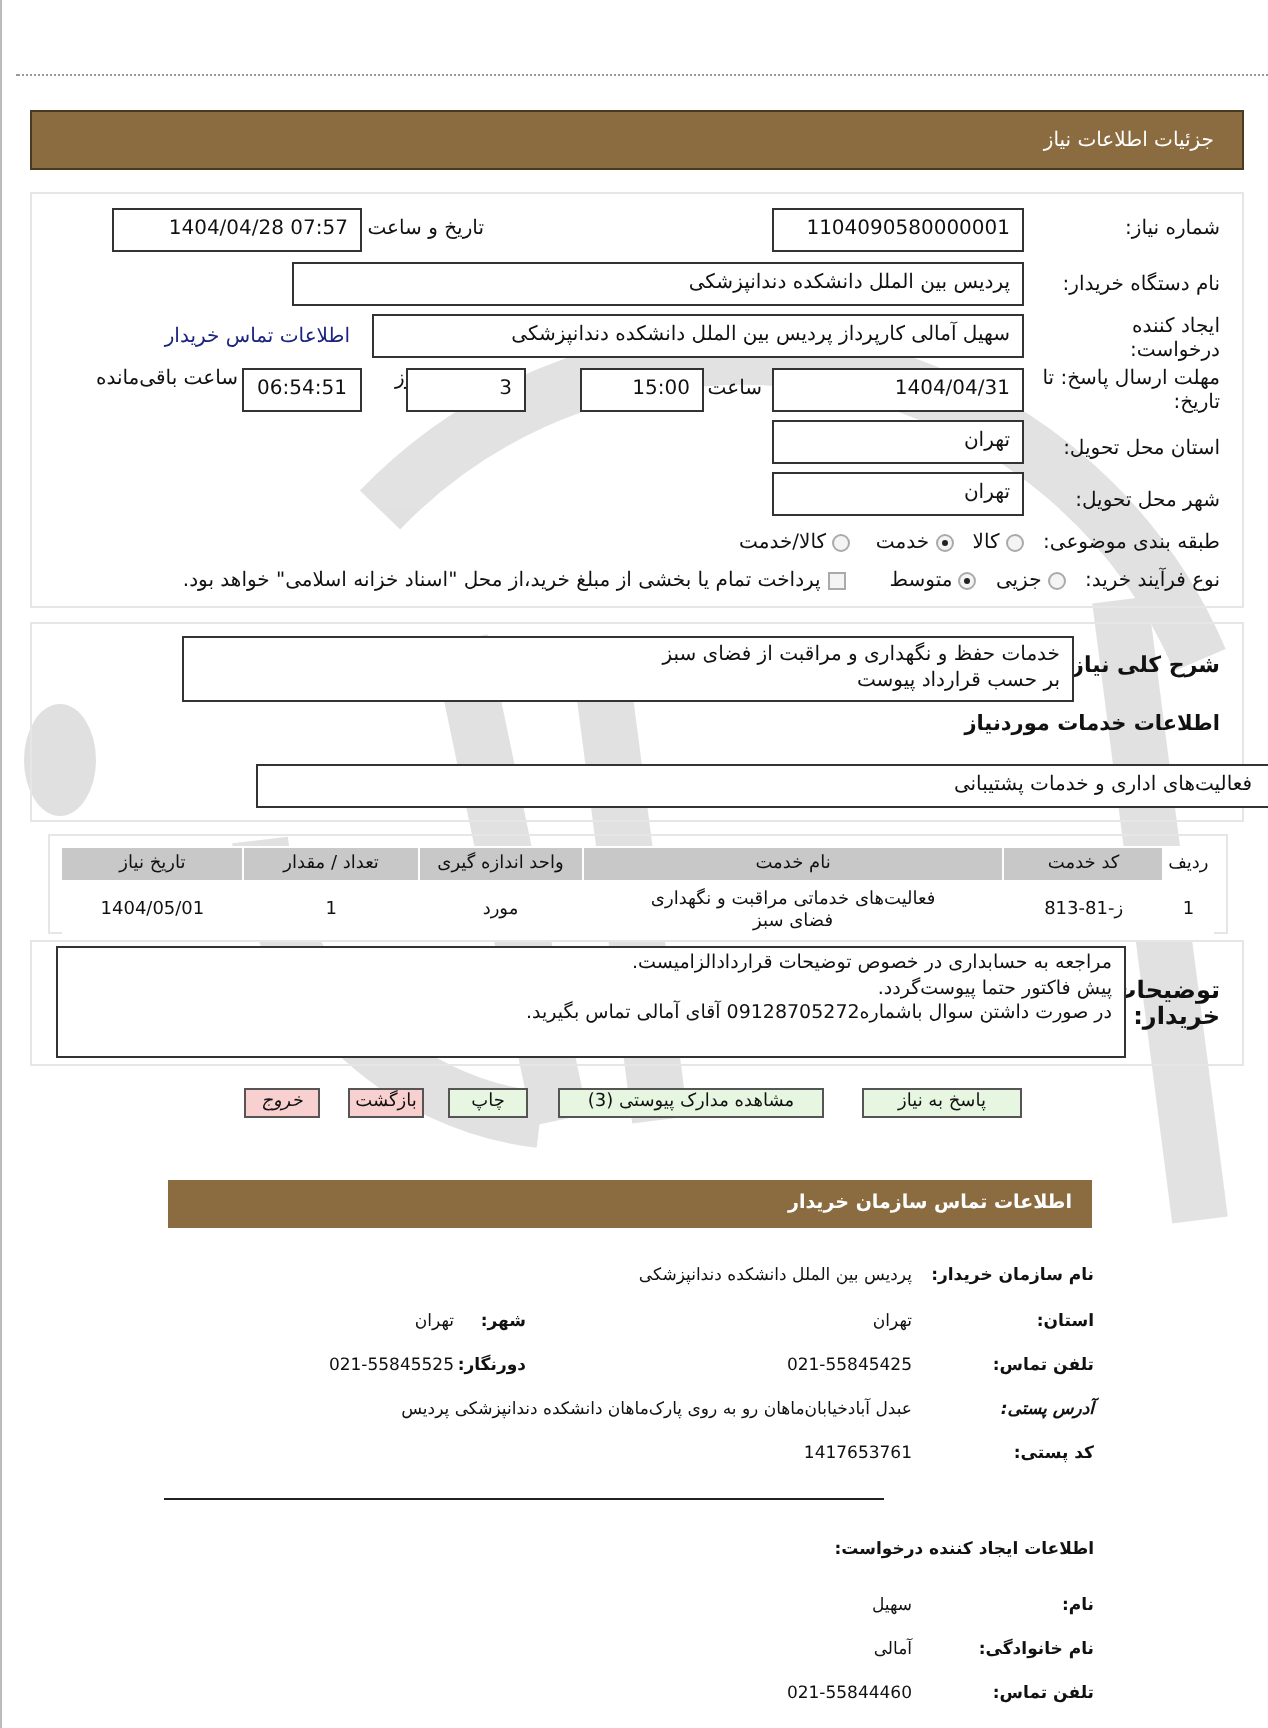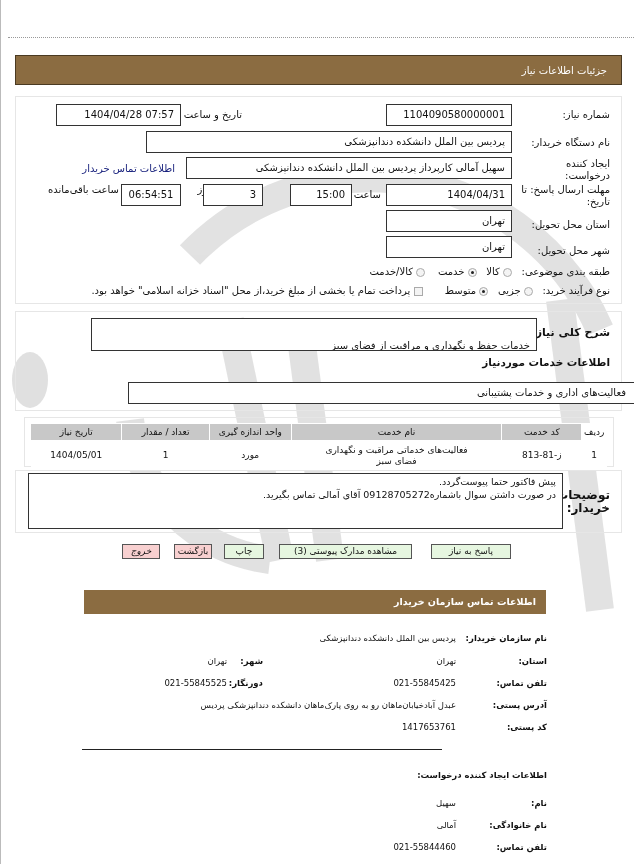--- a/index.html
+++ b/index.html
@@ -102,21 +102,21 @@
   &nbsp;
   <span class="radio on"></span>
   <span>متوسط</span>
   &nbsp;&nbsp;&nbsp;&nbsp;&nbsp;
   <span class="chk"></span>
   <span>پرداخت تمام یا بخشی از مبلغ خرید،از محل "اسناد خزانه اسلامی" خواهد بود.</span>
 </div>
 
 <div class="panel" style="left:15px;top:311px;width:607px;height:100px;"></div>
 <span class="lbl bold" style="right:24px;top:326px;font-size:11px;">شرح کلی نیاز:</span>
-<div class="box" style="left:91px;top:318px;width:446px;height:33px;line-height:13px;padding-top:20px;white-space:normal;">
+<div class="box" style="left:91px;top:318px;width:446px;height:33px;line-height:13px;padding-top:2px;white-space:normal;">
   <div>خدمات حفظ و نگهداری و مراقبت از فضای سبز</div>
   <div>بر حسب قرارداد پیوست</div>
 </div>
 <span class="lbl bold" style="right:24px;top:356px;font-size:10.5px;">اطلاعات خدمات موردنیاز</span>
 <span class="lbl bold" style="right:24px;top:388px;font-size:10.5px;">گروه خدمت:</span>
 <div class="box" style="left:95px;top:382px;width:523px;height:22px;padding-right:24px;margin-left:33px;">فعالیت‌های اداری و خدمات پشتیبانی</div>
 
 <div class="panel" style="left:24px;top:417px;width:590px;height:50px;"></div>
 <table class="svc">
   <thead>
@@ -137,20 +137,21 @@
       <td>مورد</td>
       <td>1</td>
       <td>1404/05/01</td>
     </tr>
   </tbody>
 </table>
 
 <div class="panel" style="left:15px;top:470px;width:607px;height:63px;"></div>
 <span class="lbl bold" style="right:24px;top:489px;width:46px;white-space:normal;font-size:12px;line-height:13px;">توضیحات خریدار:</span>
 <div class="box" style="left:28px;top:473px;width:535px;height:56px;line-height:12.5px;padding-top:2px;white-space:normal;font-size:9.5px;">
+  <div>مراجعه به حسابداری در خصوص توضیحات قراردادالزامیست.</div>
   <div>پیش فاکتور حتما پیوست‌گردد.</div>
   <div>در صورت داشتن سوال باشماره09128705272 آقای آمالی تماس بگیرید.</div>
 </div>
 
 <div class="btn green" style="left:431px;top:544px;width:80px;">پاسخ به نیاز</div>
 <div class="btn green" style="left:279px;top:544px;width:133px;">مشاهده مدارک پیوستی (3)</div>
 <div class="btn green" style="left:224px;top:544px;width:40px;">چاپ</div>
 <div class="btn red" style="left:174px;top:544px;width:38px;">بازگشت</div>
 <div class="btn red" style="left:122px;top:544px;width:38px;font-style:italic;">خروج</div>
 
@@ -164,21 +165,21 @@
 <span class="info b" style="right:87px;top:656px;">استان:</span>
 <span class="info" style="right:178px;top:656px;">تهران</span>
 <span class="info b" style="right:371px;top:656px;">شهر:</span>
 <span class="info" style="right:407px;top:656px;">تهران</span>
 
 <span class="info b" style="right:87px;top:678px;">تلفن تماس:</span>
 <span class="info" style="right:178px;top:678px;">021-55845425</span>
 <span class="info b" style="right:371px;top:678px;">دورنگار:</span>
 <span class="info" style="right:407px;top:678px;">021-55845525</span>
 
-<span class="info b" style="right:87px;top:700px;">آدرس پستی:</span>
+<span class="info b" style="right:87px;top:700px;font-style:italic;">آدرس پستی:</span>
 <span class="info" style="right:178px;top:700px;">عبدل آبادخیابان‌ماهان رو به روی پارک‌ماهان دانشکده دندانپزشکی پردیس</span>
 
 <span class="info b" style="right:87px;top:722px;">کد پستی:</span>
 <span class="info" style="right:178px;top:722px;">1417653761</span>
 
 <div style="position:absolute;left:82px;top:749px;width:360px;border-top:1px solid #222;"></div>
 
 <span class="info b" style="right:87px;top:770px;">اطلاعات ایجاد کننده درخواست:</span>
 
 <span class="info b" style="right:87px;top:798px;">نام:</span>

